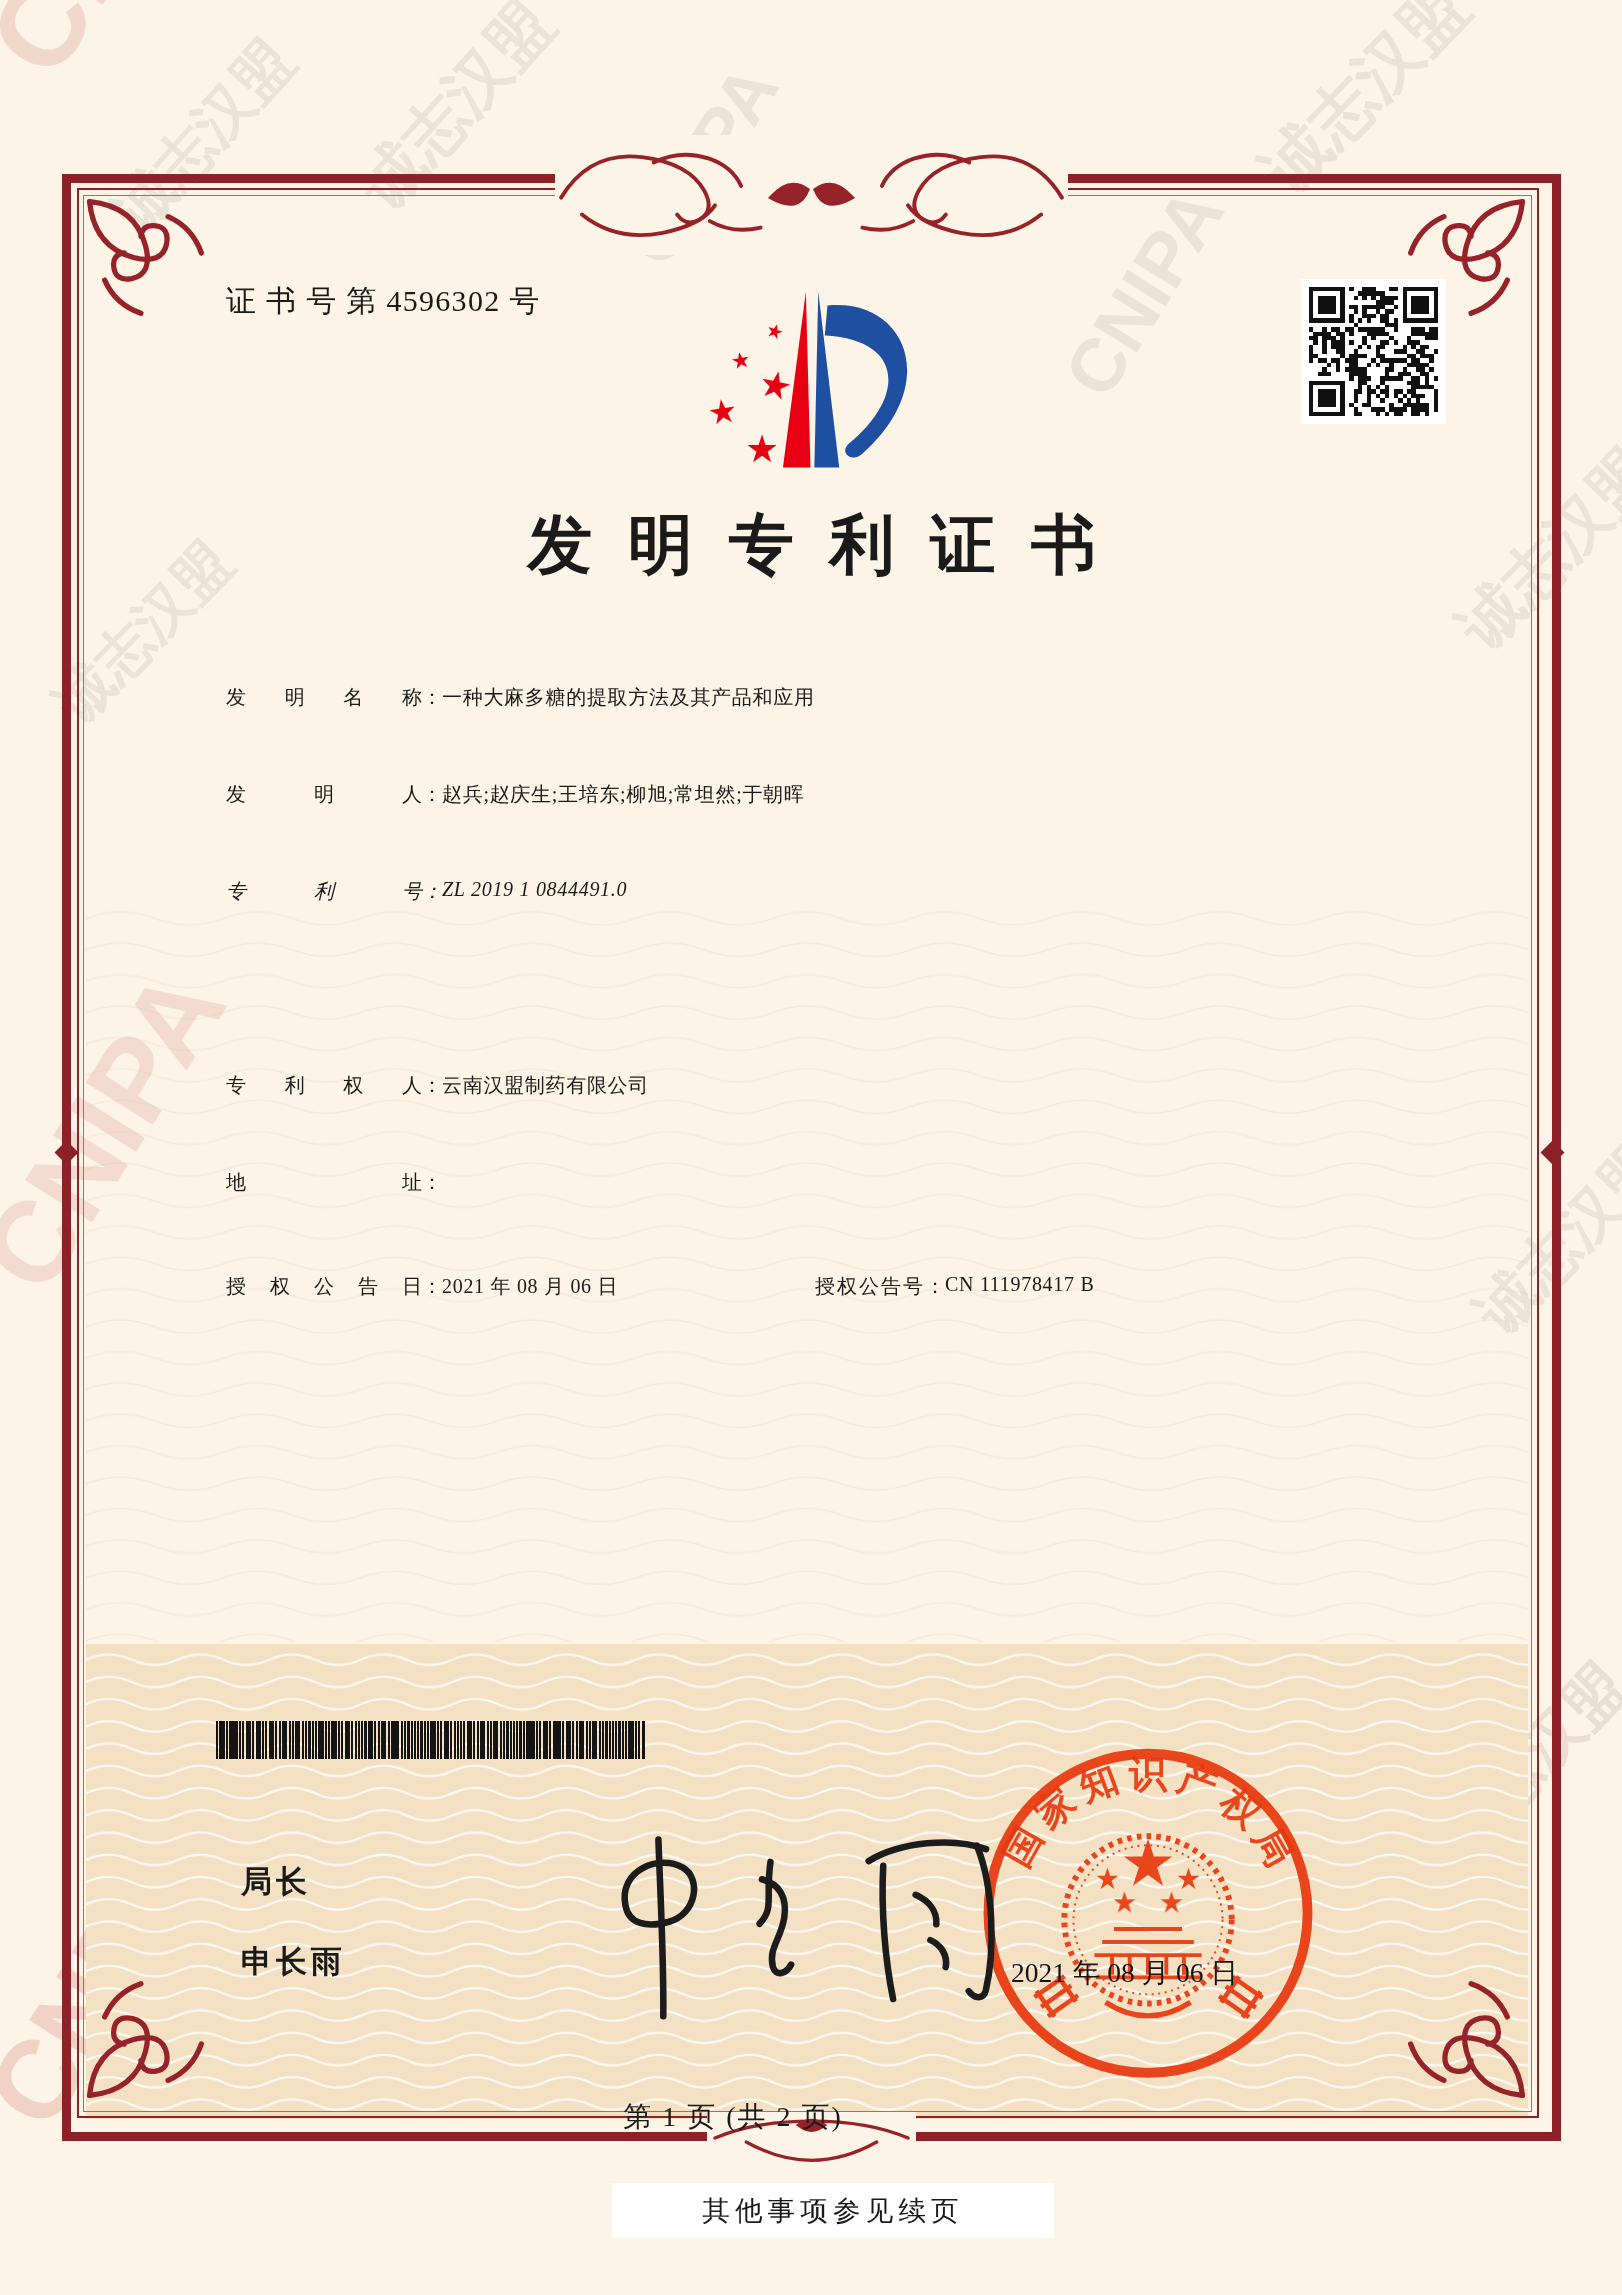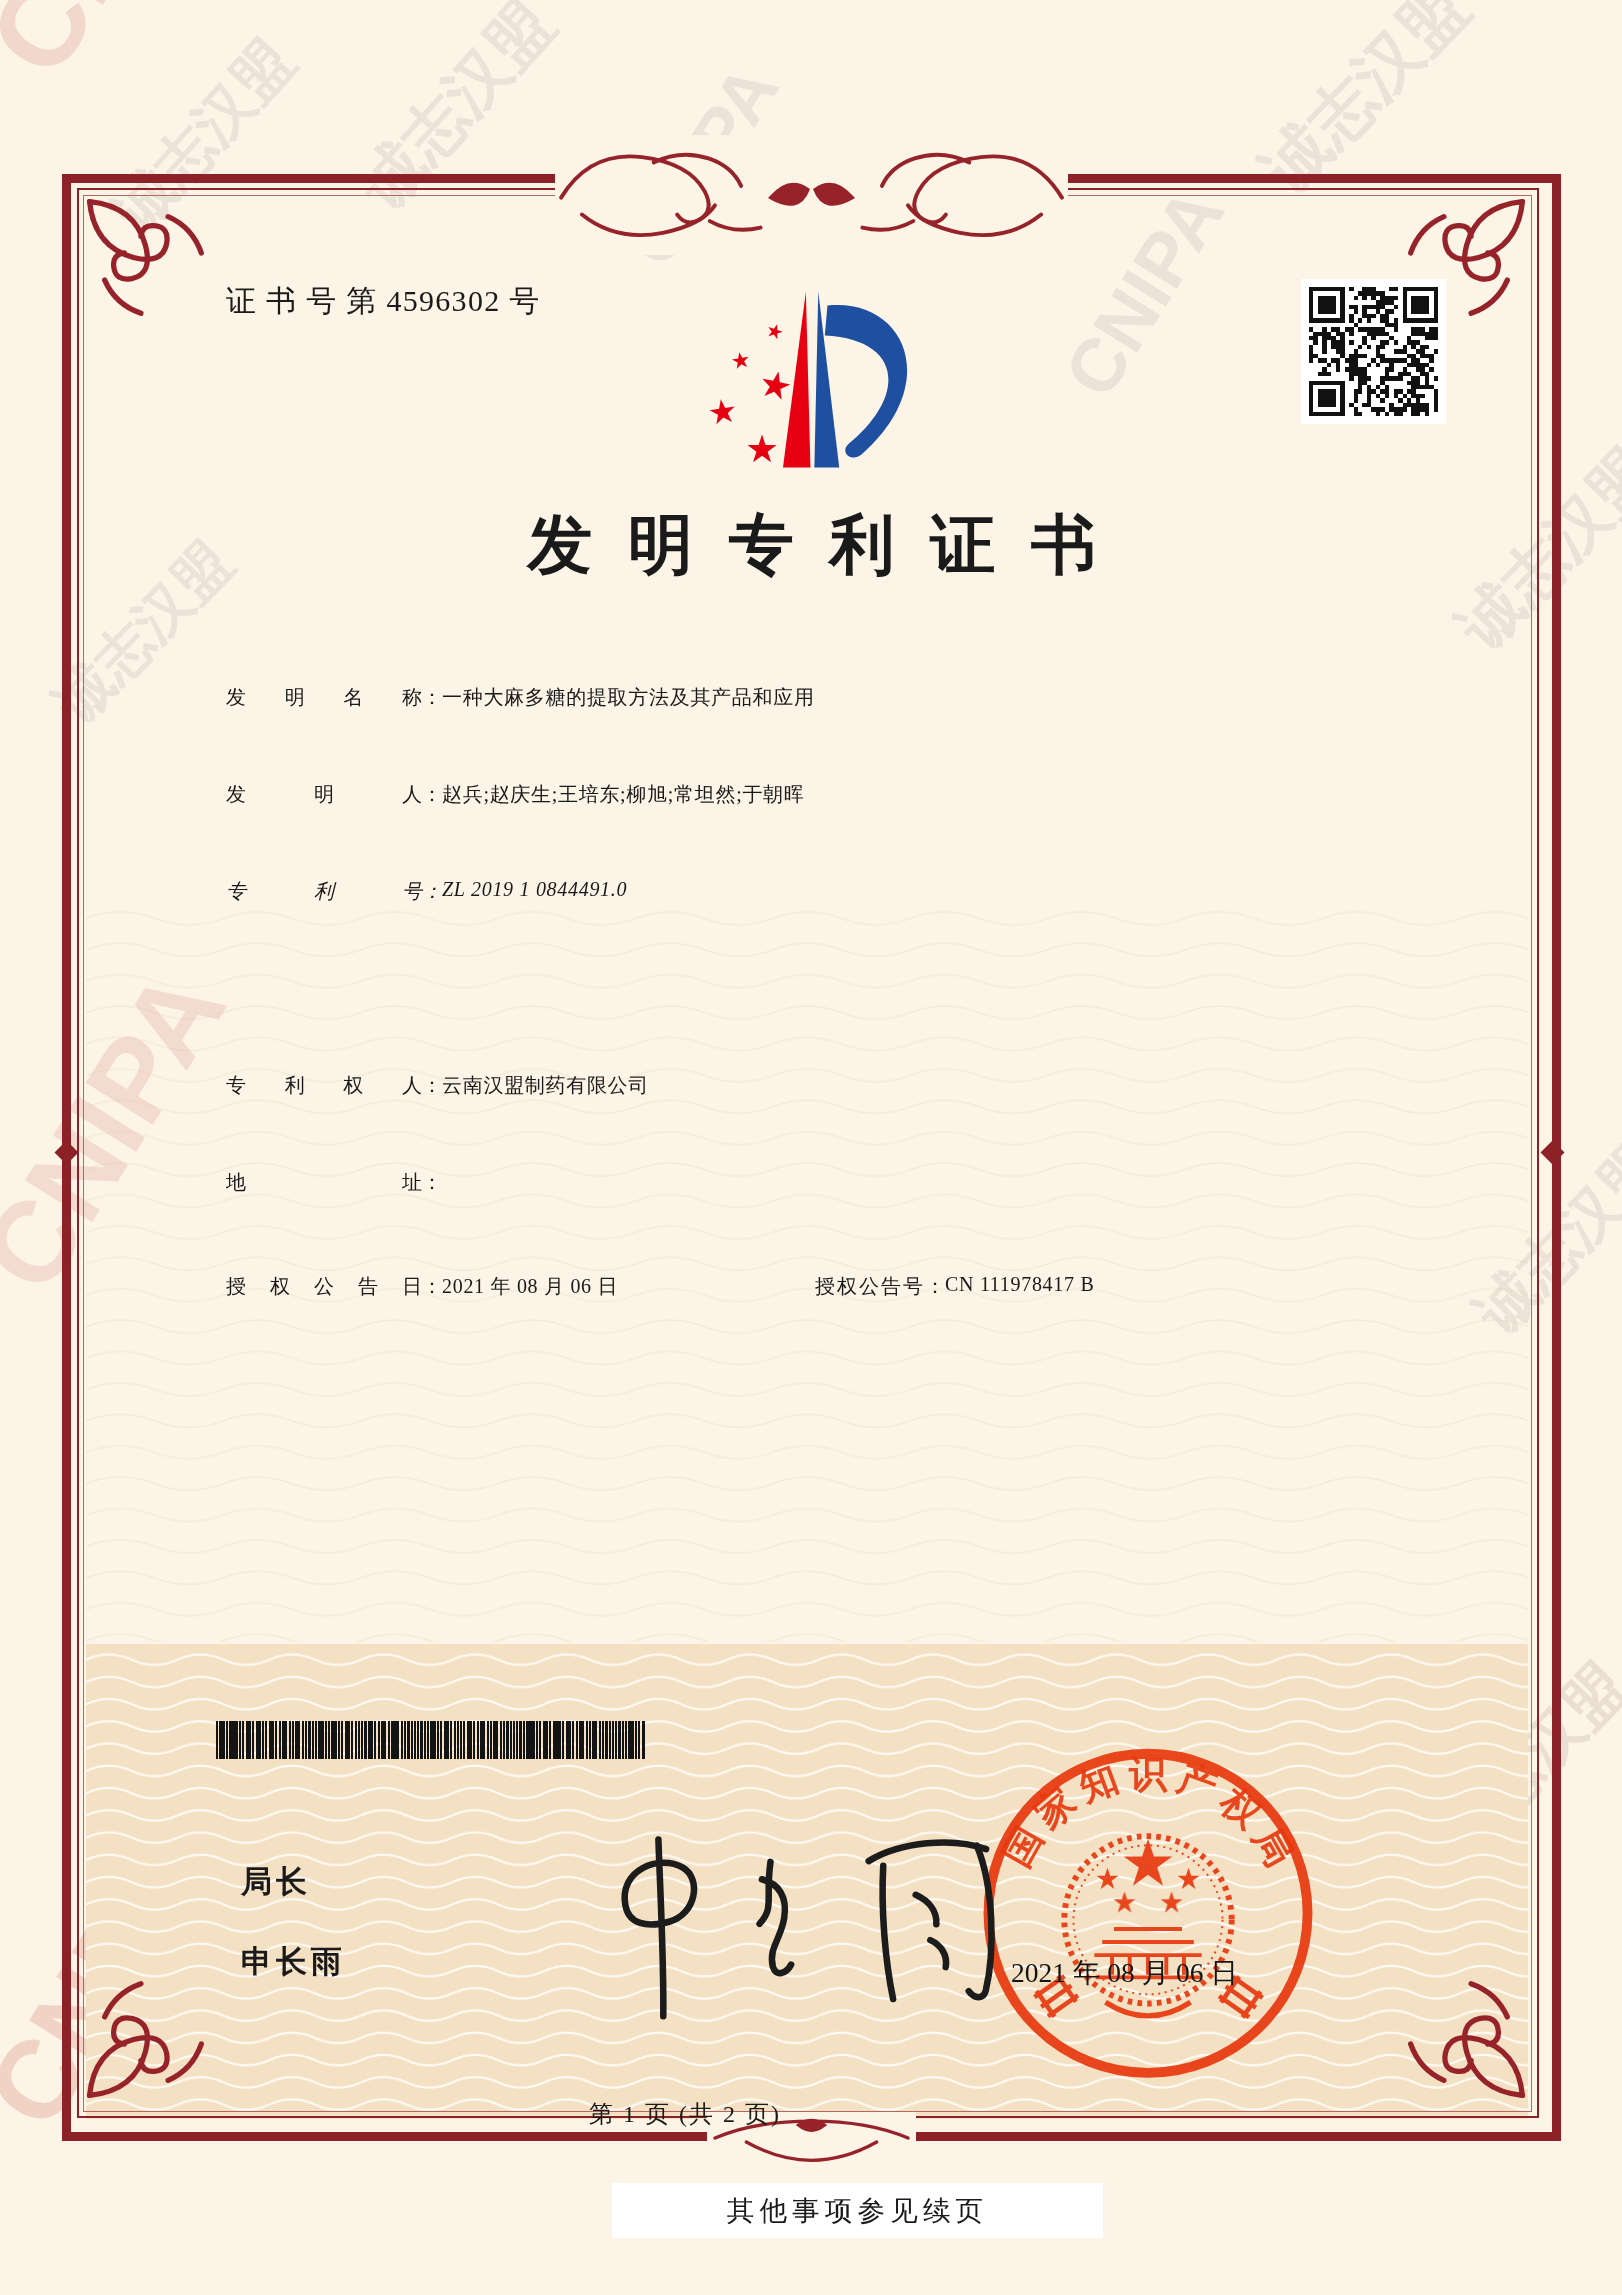--- a/index.html
+++ b/index.html
@@ -70,22 +70,22 @@
       repeating-linear-gradient(90deg,#141414 0 2px,transparent 2px 3.3px),
       repeating-linear-gradient(90deg,transparent 0 5.2px,#141414 5.2px 7.9px,transparent 7.9px 12.4px),
       repeating-linear-gradient(90deg,transparent 0 15px,#141414 15px 16.4px,transparent 16.4px 27px);}
   .director{left:241px;top:1861px;font-size:31px;z-index:5;
     font-family:"Liberation Sans","DejaVu Sans",sans-serif;font-weight:600;letter-spacing:3.9px;}
   .director-name{left:241px;top:1941px;font-size:31px;z-index:5;
     font-family:"Liberation Sans","DejaVu Sans",sans-serif;font-weight:600;letter-spacing:3.9px;}
   .signature{left:563px;top:1801px;width:458px;height:229px;z-index:6;}
   .seal{left:978px;top:1742px;width:340px;height:340px;z-index:5;}
   .seal-date{left:1011px;top:1955px;width:275px;font-size:27.5px;color:#151515;z-index:7;}
-  .page-no{left:589px;top:2098px;width:288px;font-size:24px;z-index:6;letter-spacing:2px;}
-  .footer-band{left:612px;top:2183px;width:491px;height:55px;background:#fff;z-index:5;
+  .page-no{left:589px;top:2098px;width:288px;text-align:center;font-size:28px;z-index:6;letter-spacing:2px;}
+  .footer-band{left:612px;top:2183px;width:442px;height:55px;background:#fff;z-index:5;
     display:flex;align-items:center;justify-content:center;}
   .footer-note{font-size:27.5px;letter-spacing:5.2px;}
 </style>
 </head>
 <body>
 
 <div class="page">
 
   <svg width="0" height="0" style="position:absolute">
     <defs>

